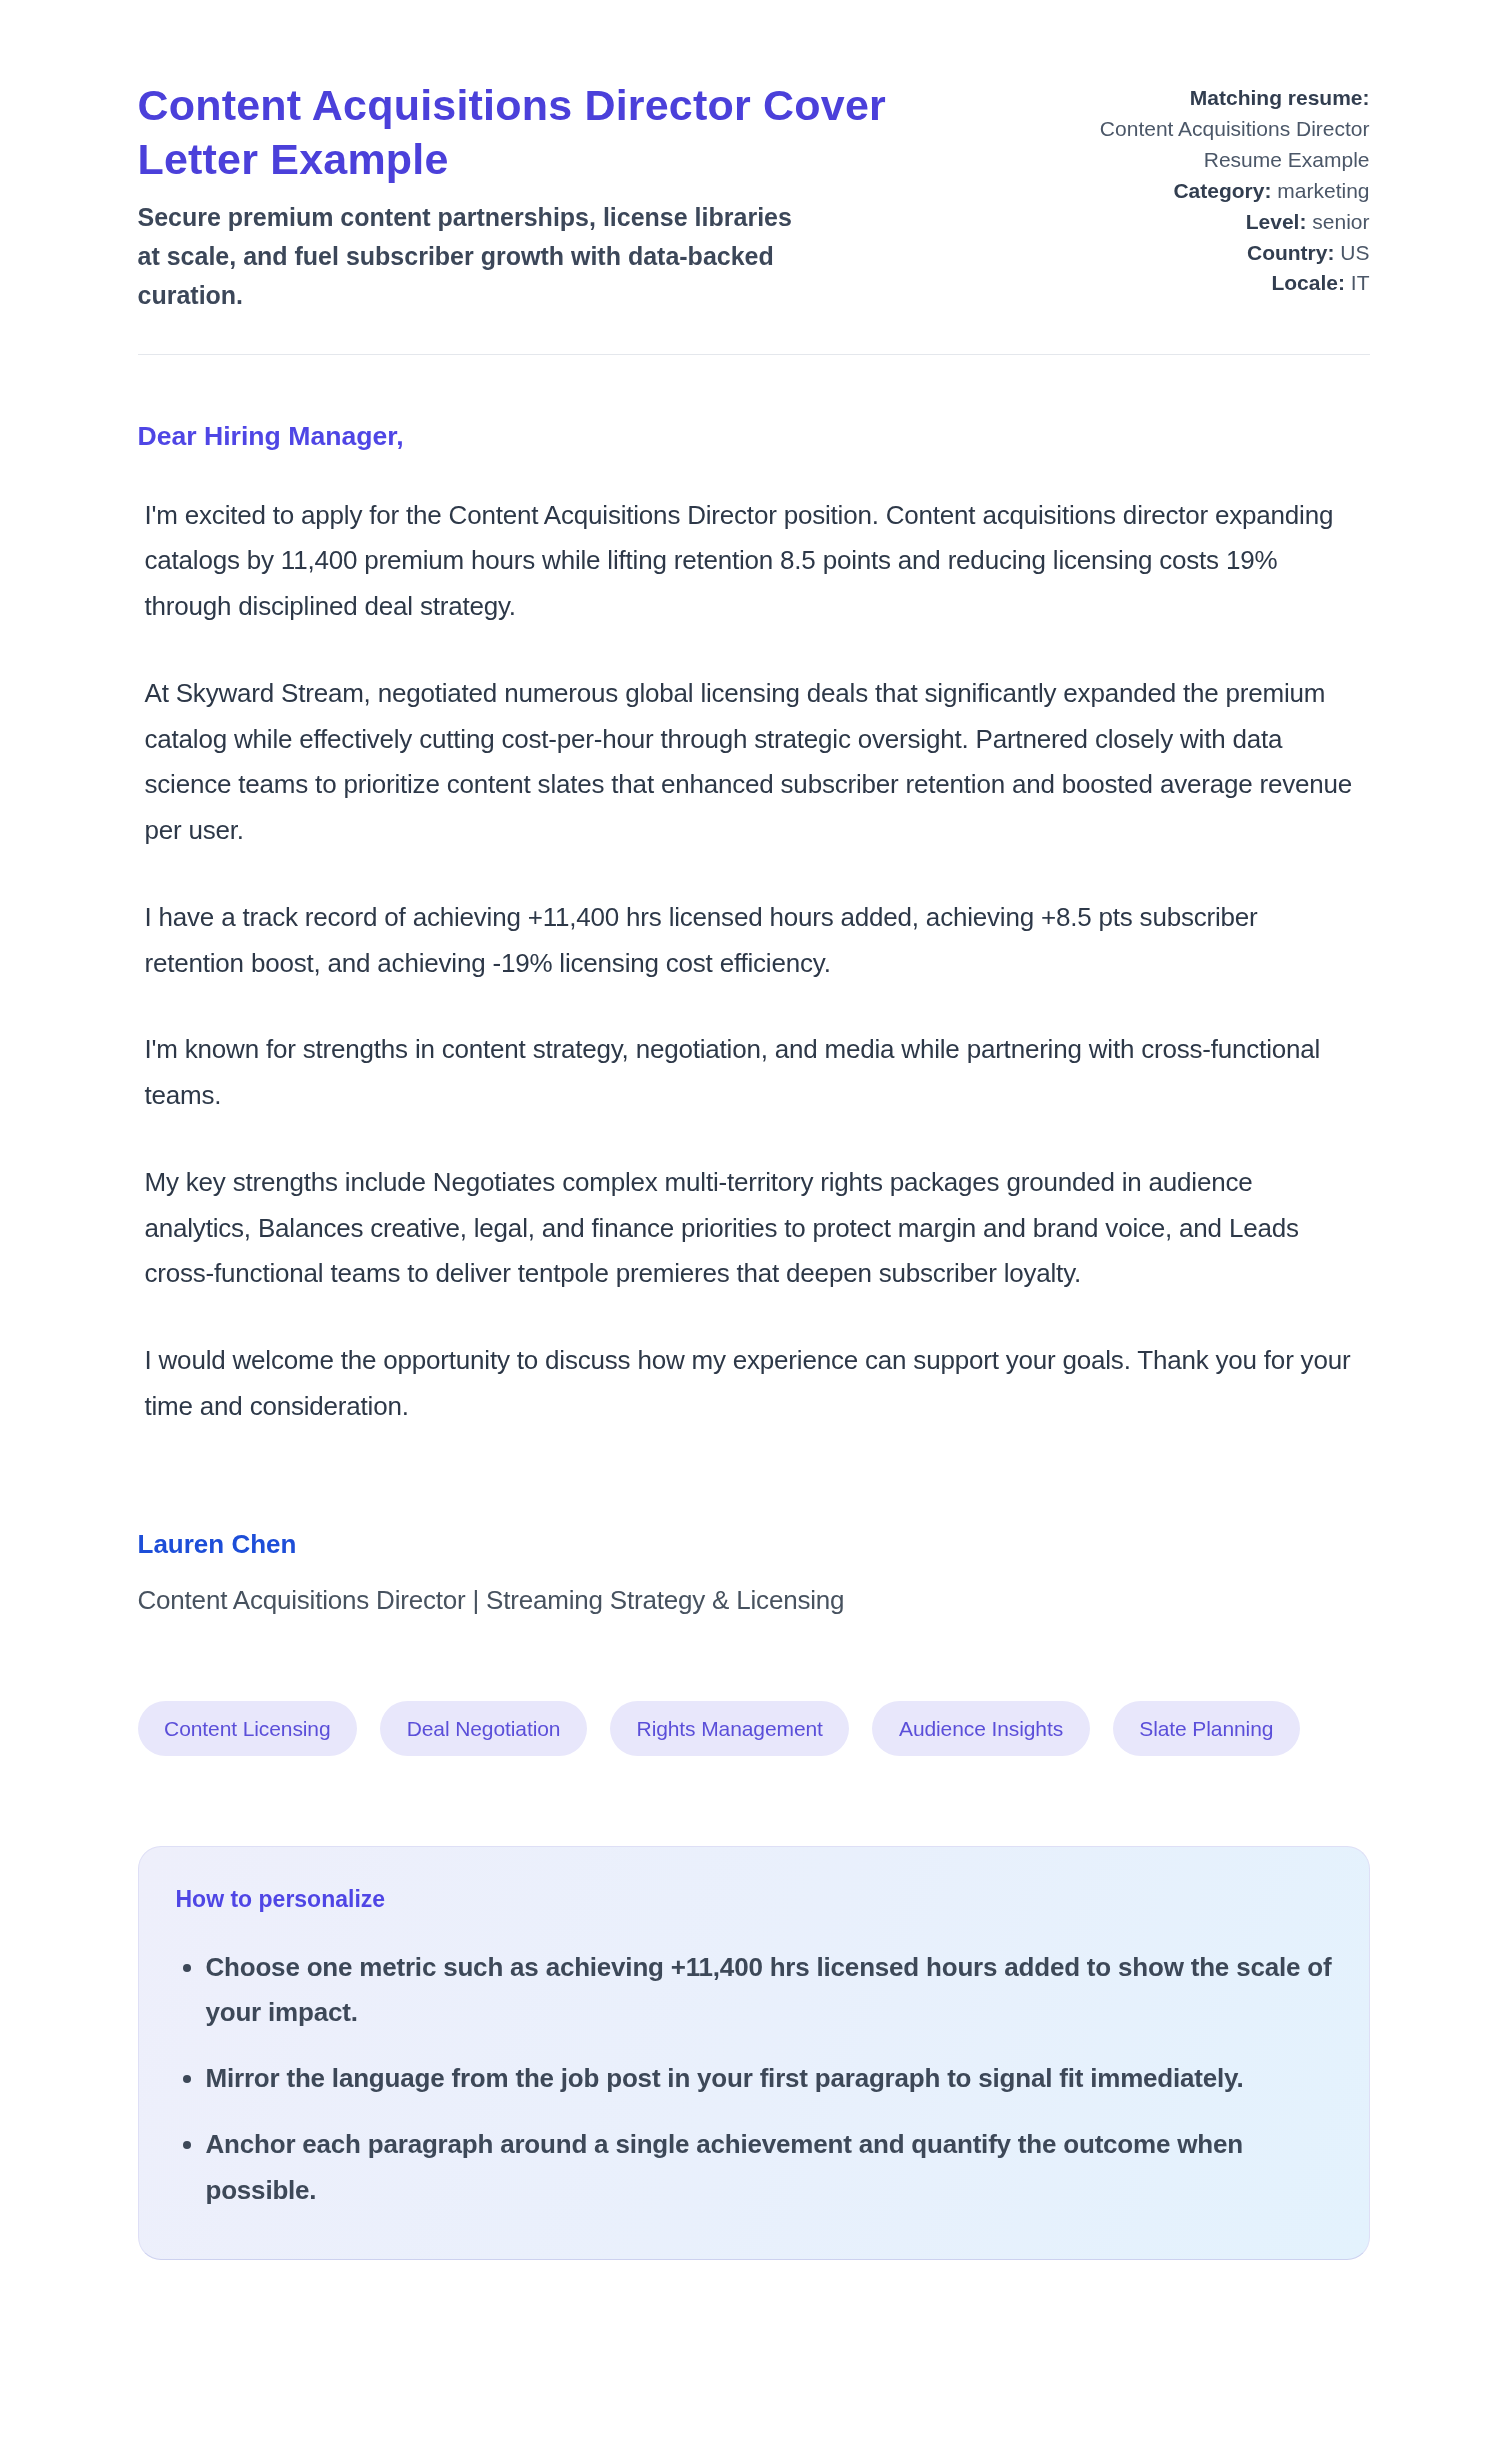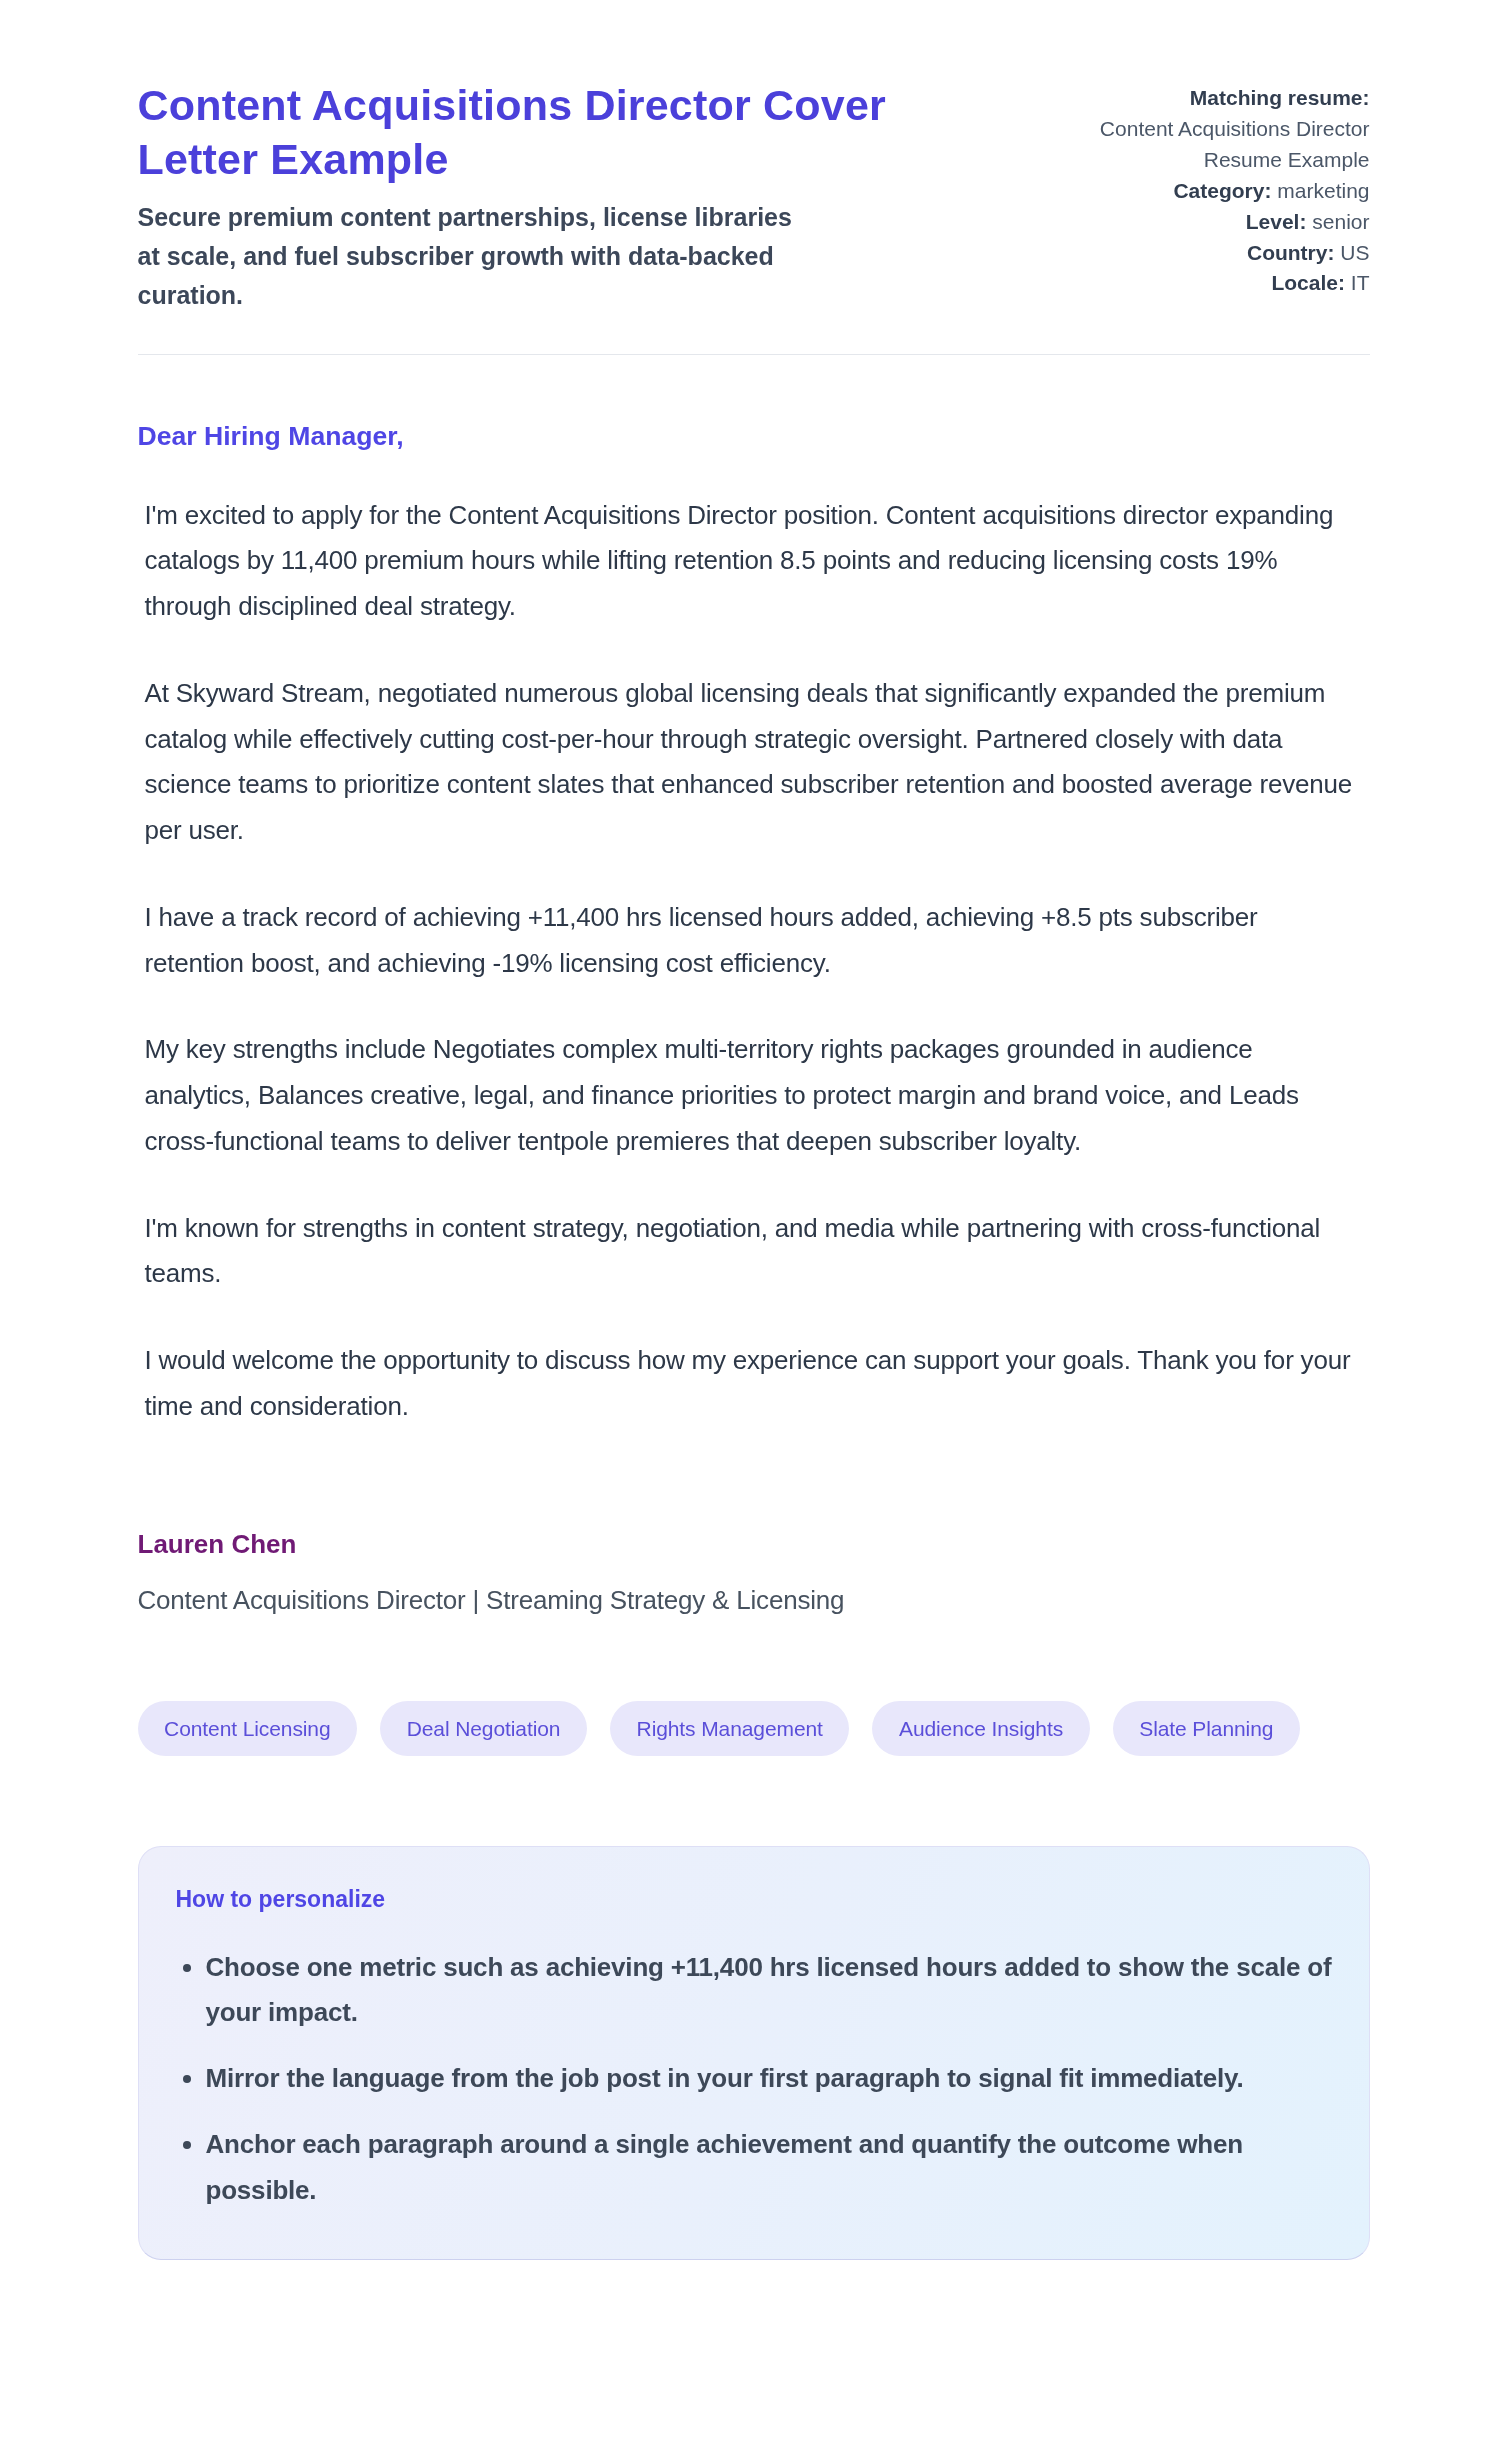--- a/index.html
+++ b/index.html
@@ -84,21 +84,21 @@
     margin: 41px 7px 0;
     font-size: 26px;
     line-height: 1.76;
     letter-spacing: -0.2px;
     color: var(--body-text);
   }
   .sig-name {
     margin: 99px 0 0;
     font-size: 26px;
     font-weight: 700;
-    color: #701a75;
+    color: #1d4ed8;
   }
   .sig-role {
     margin: 25px 0 0;
     font-size: 26px;
     letter-spacing: -0.2px;
     color: var(--muted-text);
   }
   .tags {
     margin-top: 85px;
     display: flex;
@@ -164,22 +164,22 @@
     </aside>
   </header>
 
   <hr class="divider">
 
   <section class="letter">
     <p class="greeting">Dear Hiring Manager,</p>
     <p class="para">I'm excited to apply for the Content Acquisitions Director position. Content acquisitions director expanding catalogs by 11,400 premium hours while lifting retention 8.5 points and reducing licensing costs 19% through disciplined deal strategy.</p>
     <p class="para">At Skyward Stream, negotiated numerous global licensing deals that significantly expanded the premium catalog while effectively cutting cost-per-hour through strategic oversight. Partnered closely with data science teams to prioritize content slates that enhanced subscriber retention and boosted average revenue per user.</p>
     <p class="para">I have a track record of achieving +11,400 hrs licensed hours added, achieving +8.5 pts subscriber retention boost, and achieving -19% licensing cost efficiency.</p>
+    <p class="para">I'm known for strengths in content strategy, negotiation, and media while partnering with cross-functional teams.</p>
     <p class="para">My key strengths include Negotiates complex multi-territory rights packages grounded in audience analytics, Balances creative, legal, and finance priorities to protect margin and brand voice, and Leads cross-functional teams to deliver tentpole premieres that deepen subscriber loyalty.</p>
-    <p class="para">I'm known for strengths in content strategy, negotiation, and media while partnering with cross-functional teams.</p>
     <p class="para">I would welcome the opportunity to discuss how my experience can support your goals. Thank you for your time and consideration.</p>
     <p class="sig-name">Lauren Chen</p>
     <p class="sig-role">Content Acquisitions Director | Streaming Strategy &amp; Licensing</p>
   </section>
 
   <div class="tags">
     <span class="tag">Content Licensing</span>
     <span class="tag">Deal Negotiation</span>
     <span class="tag">Rights Management</span>
     <span class="tag">Audience Insights</span>

